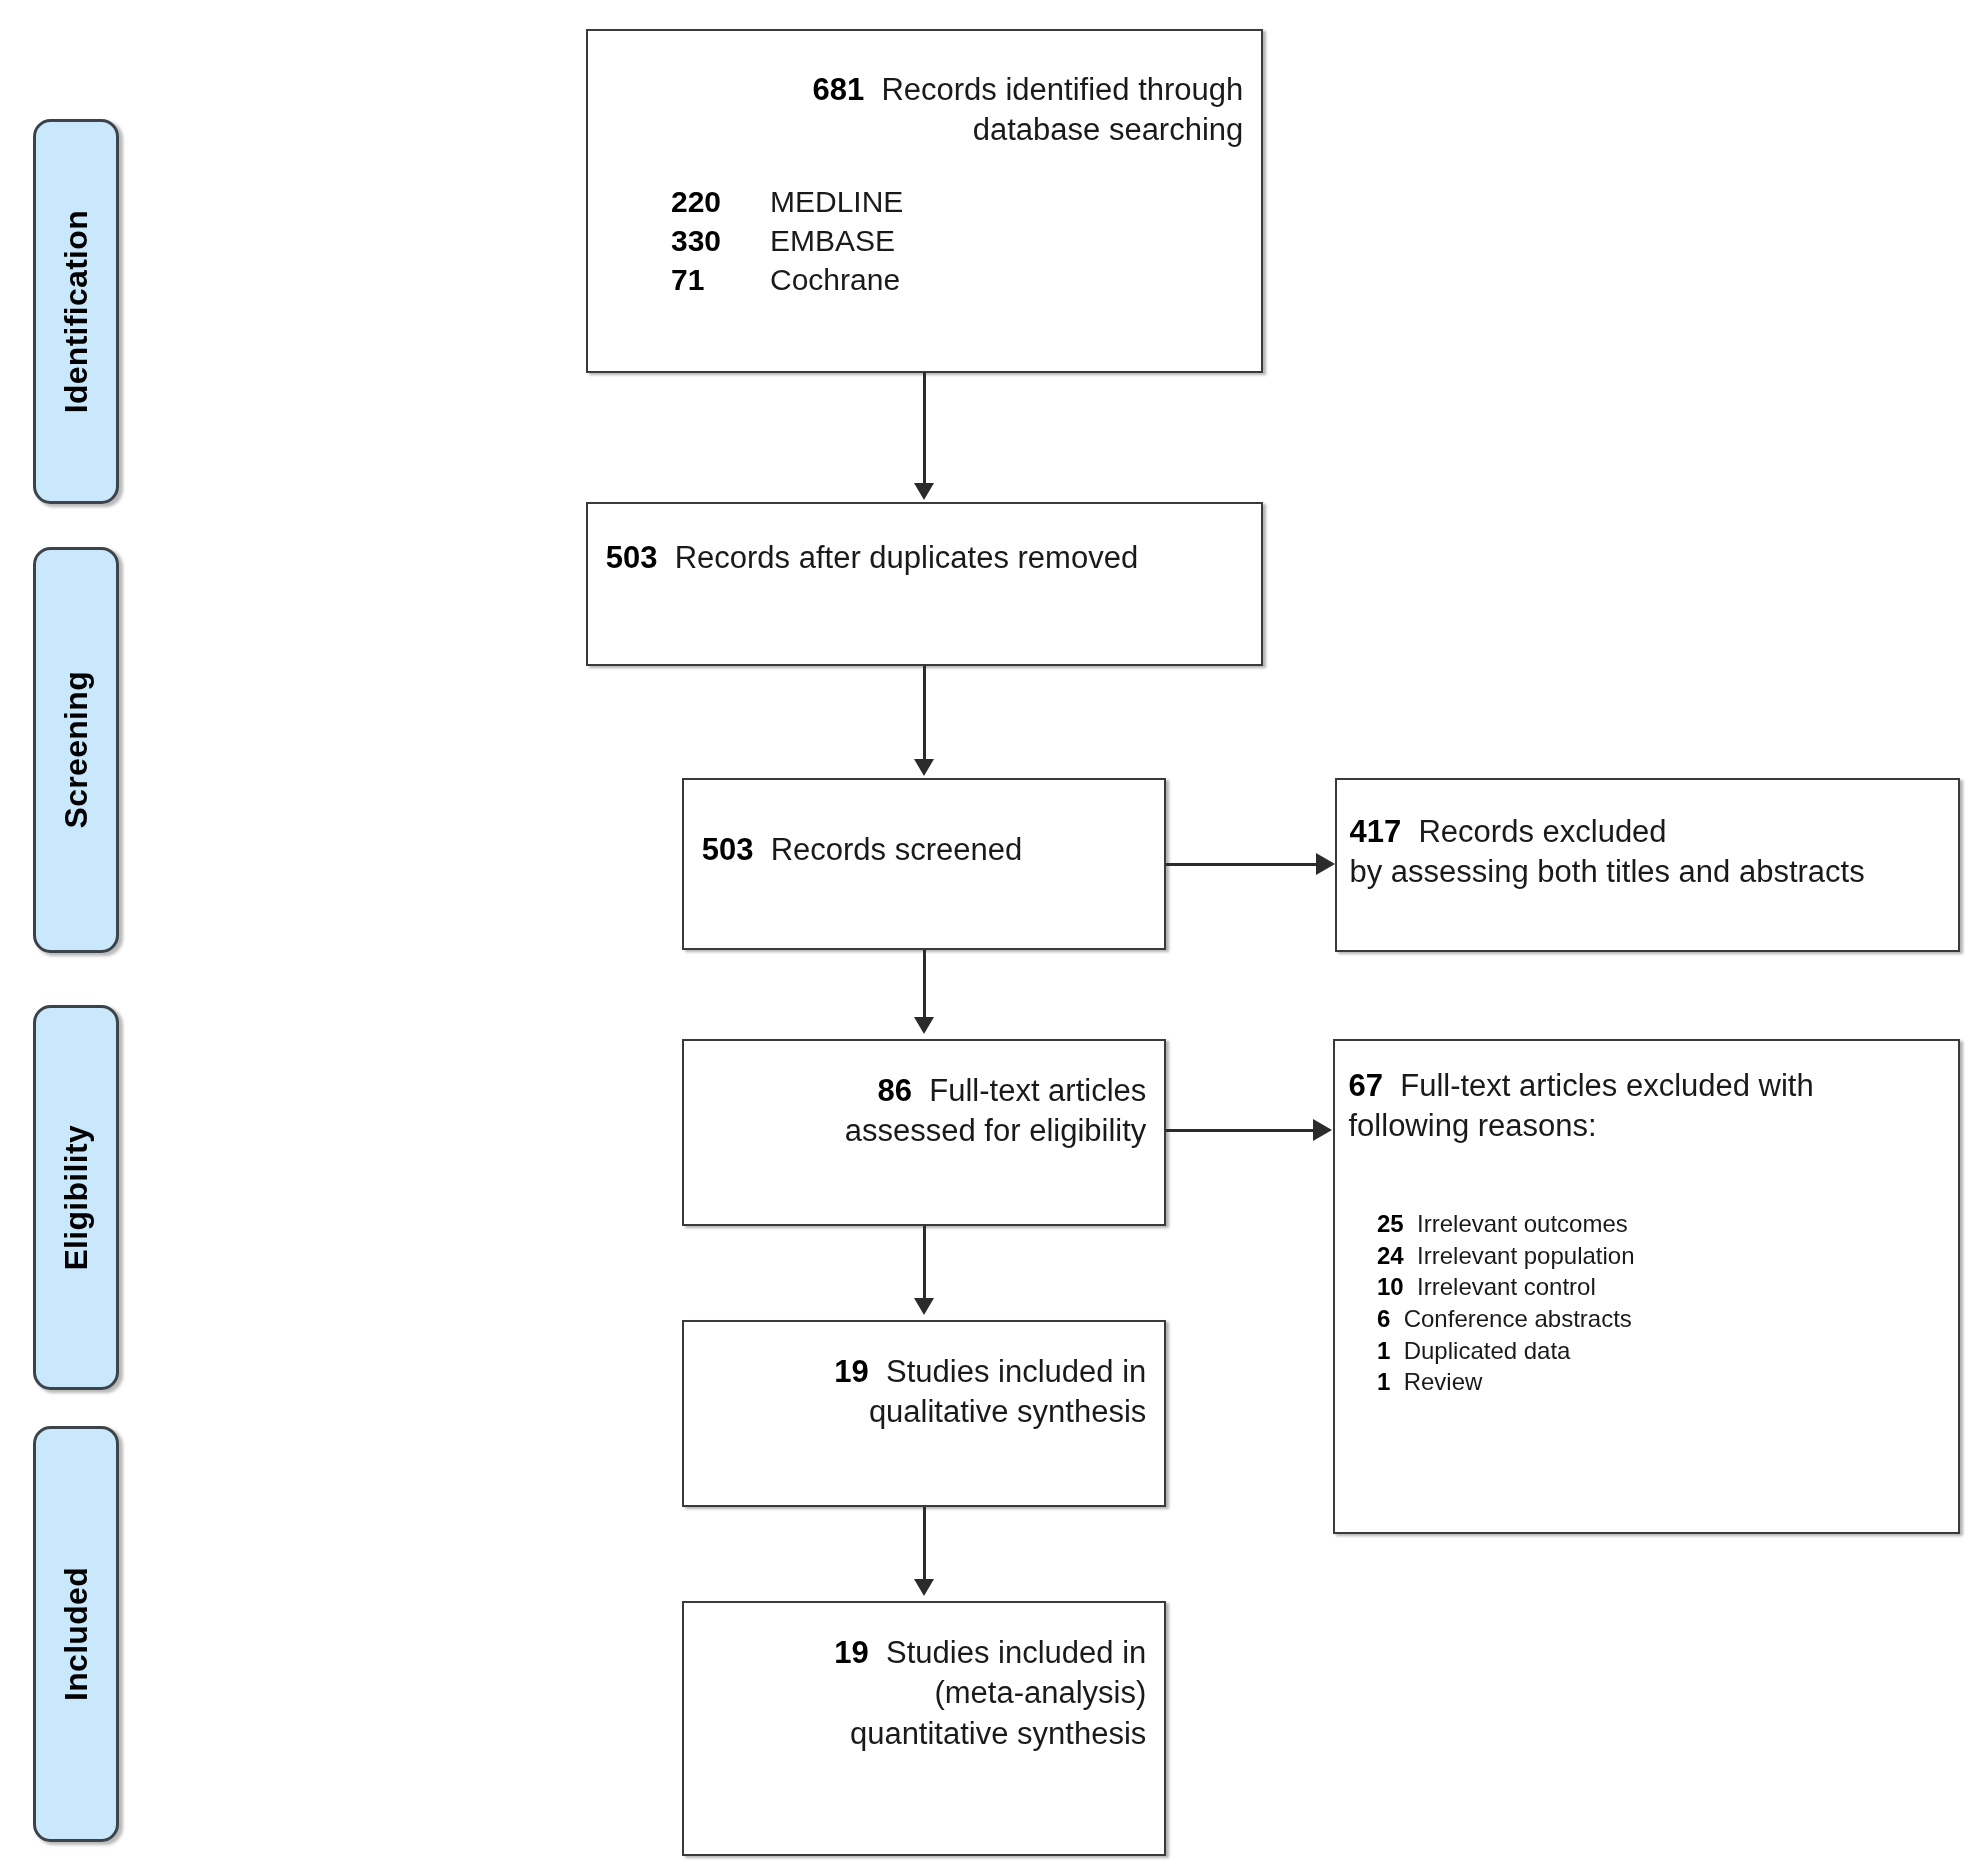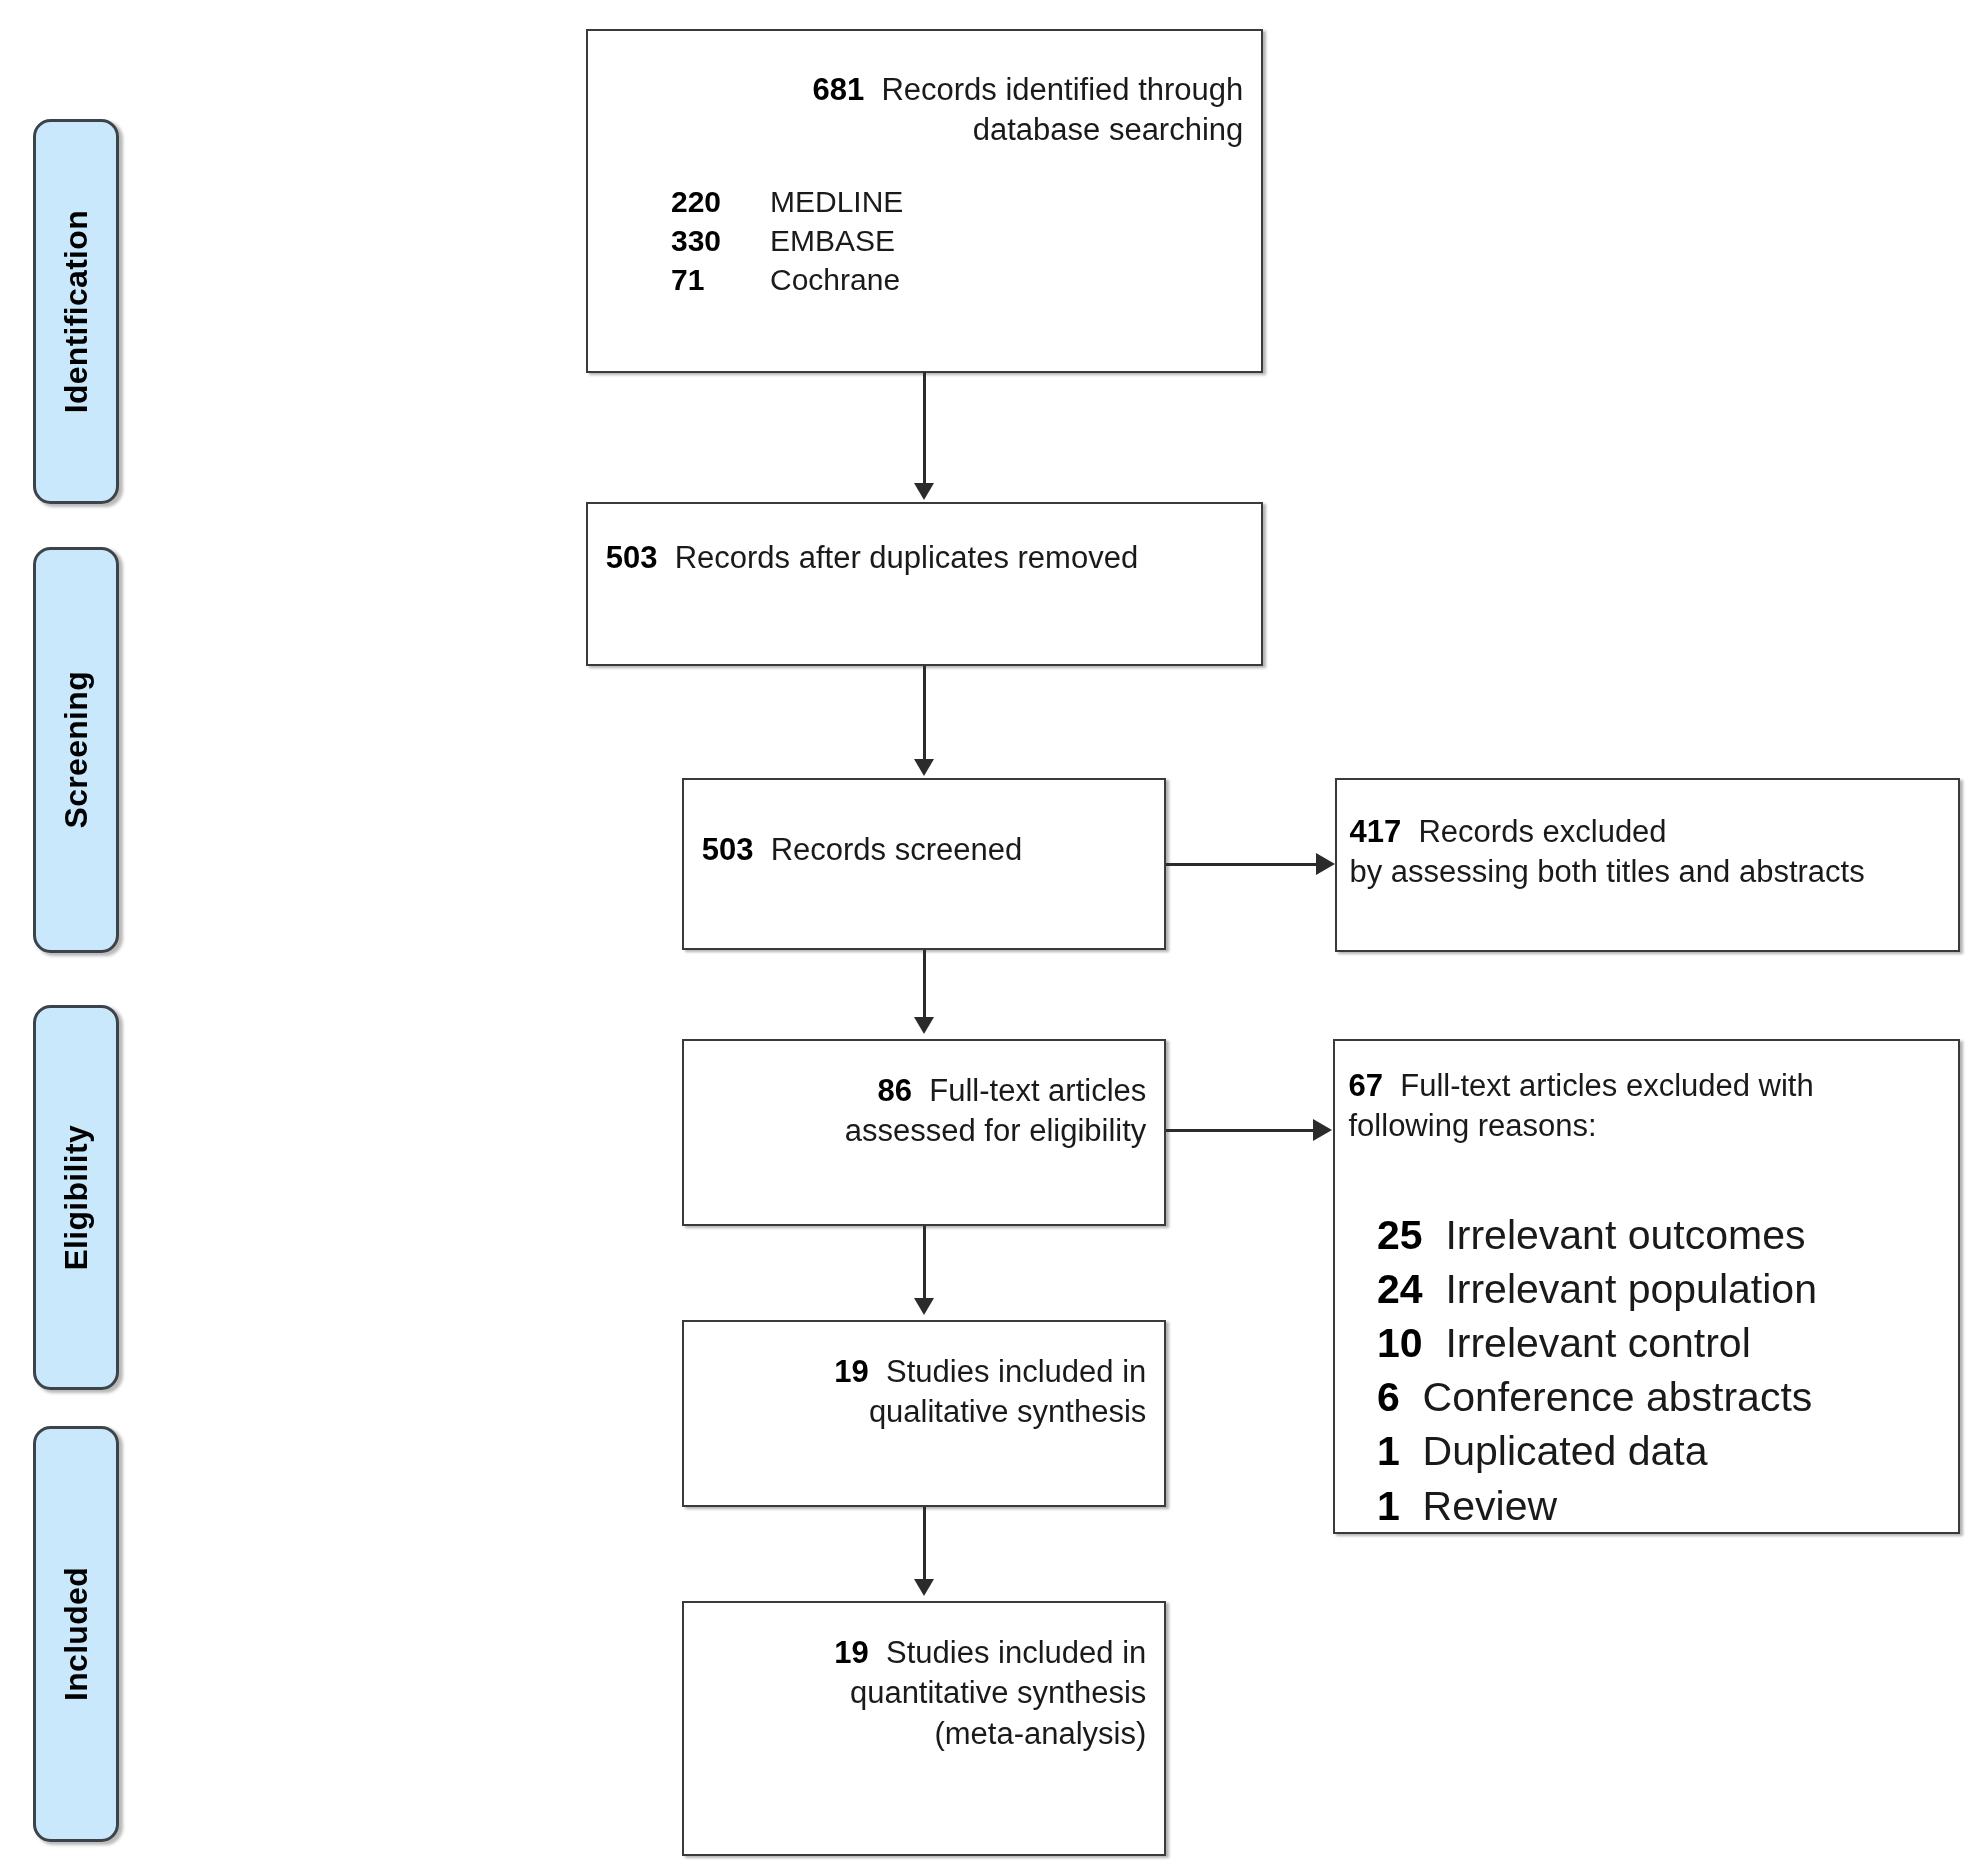--- a/index.html
+++ b/index.html
@@ -86,21 +86,21 @@
     color: #000000;
     width: 99px;
     text-align: left;
   }
   .srcrow .src-label {
     text-align: left;
   }
 
   
   .reasonrow {
-    font-size: 41px;
+    font-size: 24px;
     line-height: 1.32;
     color: #1a1a1a;
     white-space: nowrap;
   }
   .reasonrow .rn {
     font-weight: bold;
     color: #000000;
   }
 
   
@@ -282,19 +282,19 @@
 
   <div class="conn-v" style="left:923px; top:1507px; height:73px;"></div>
   <div class="arrow-down" style="left:914px; top:1579px;"></div>
 
   <div class="flow-box" style="left:682px; top:1601px; width:484px; height:255px;">
     <div class="box-inner" style="top:30px;">
       <div class="line center">
         <span class="num">19&nbsp;</span>
         <span>Studies included in</span>
       </div>
+      <div class="line center">(meta-analysis)</div>
       <div class="line center">quantitative synthesis</div>
-      <div class="line center">(meta-analysis)</div>
     </div>
   </div>
 
 </div>
 
 
 </body></html>

